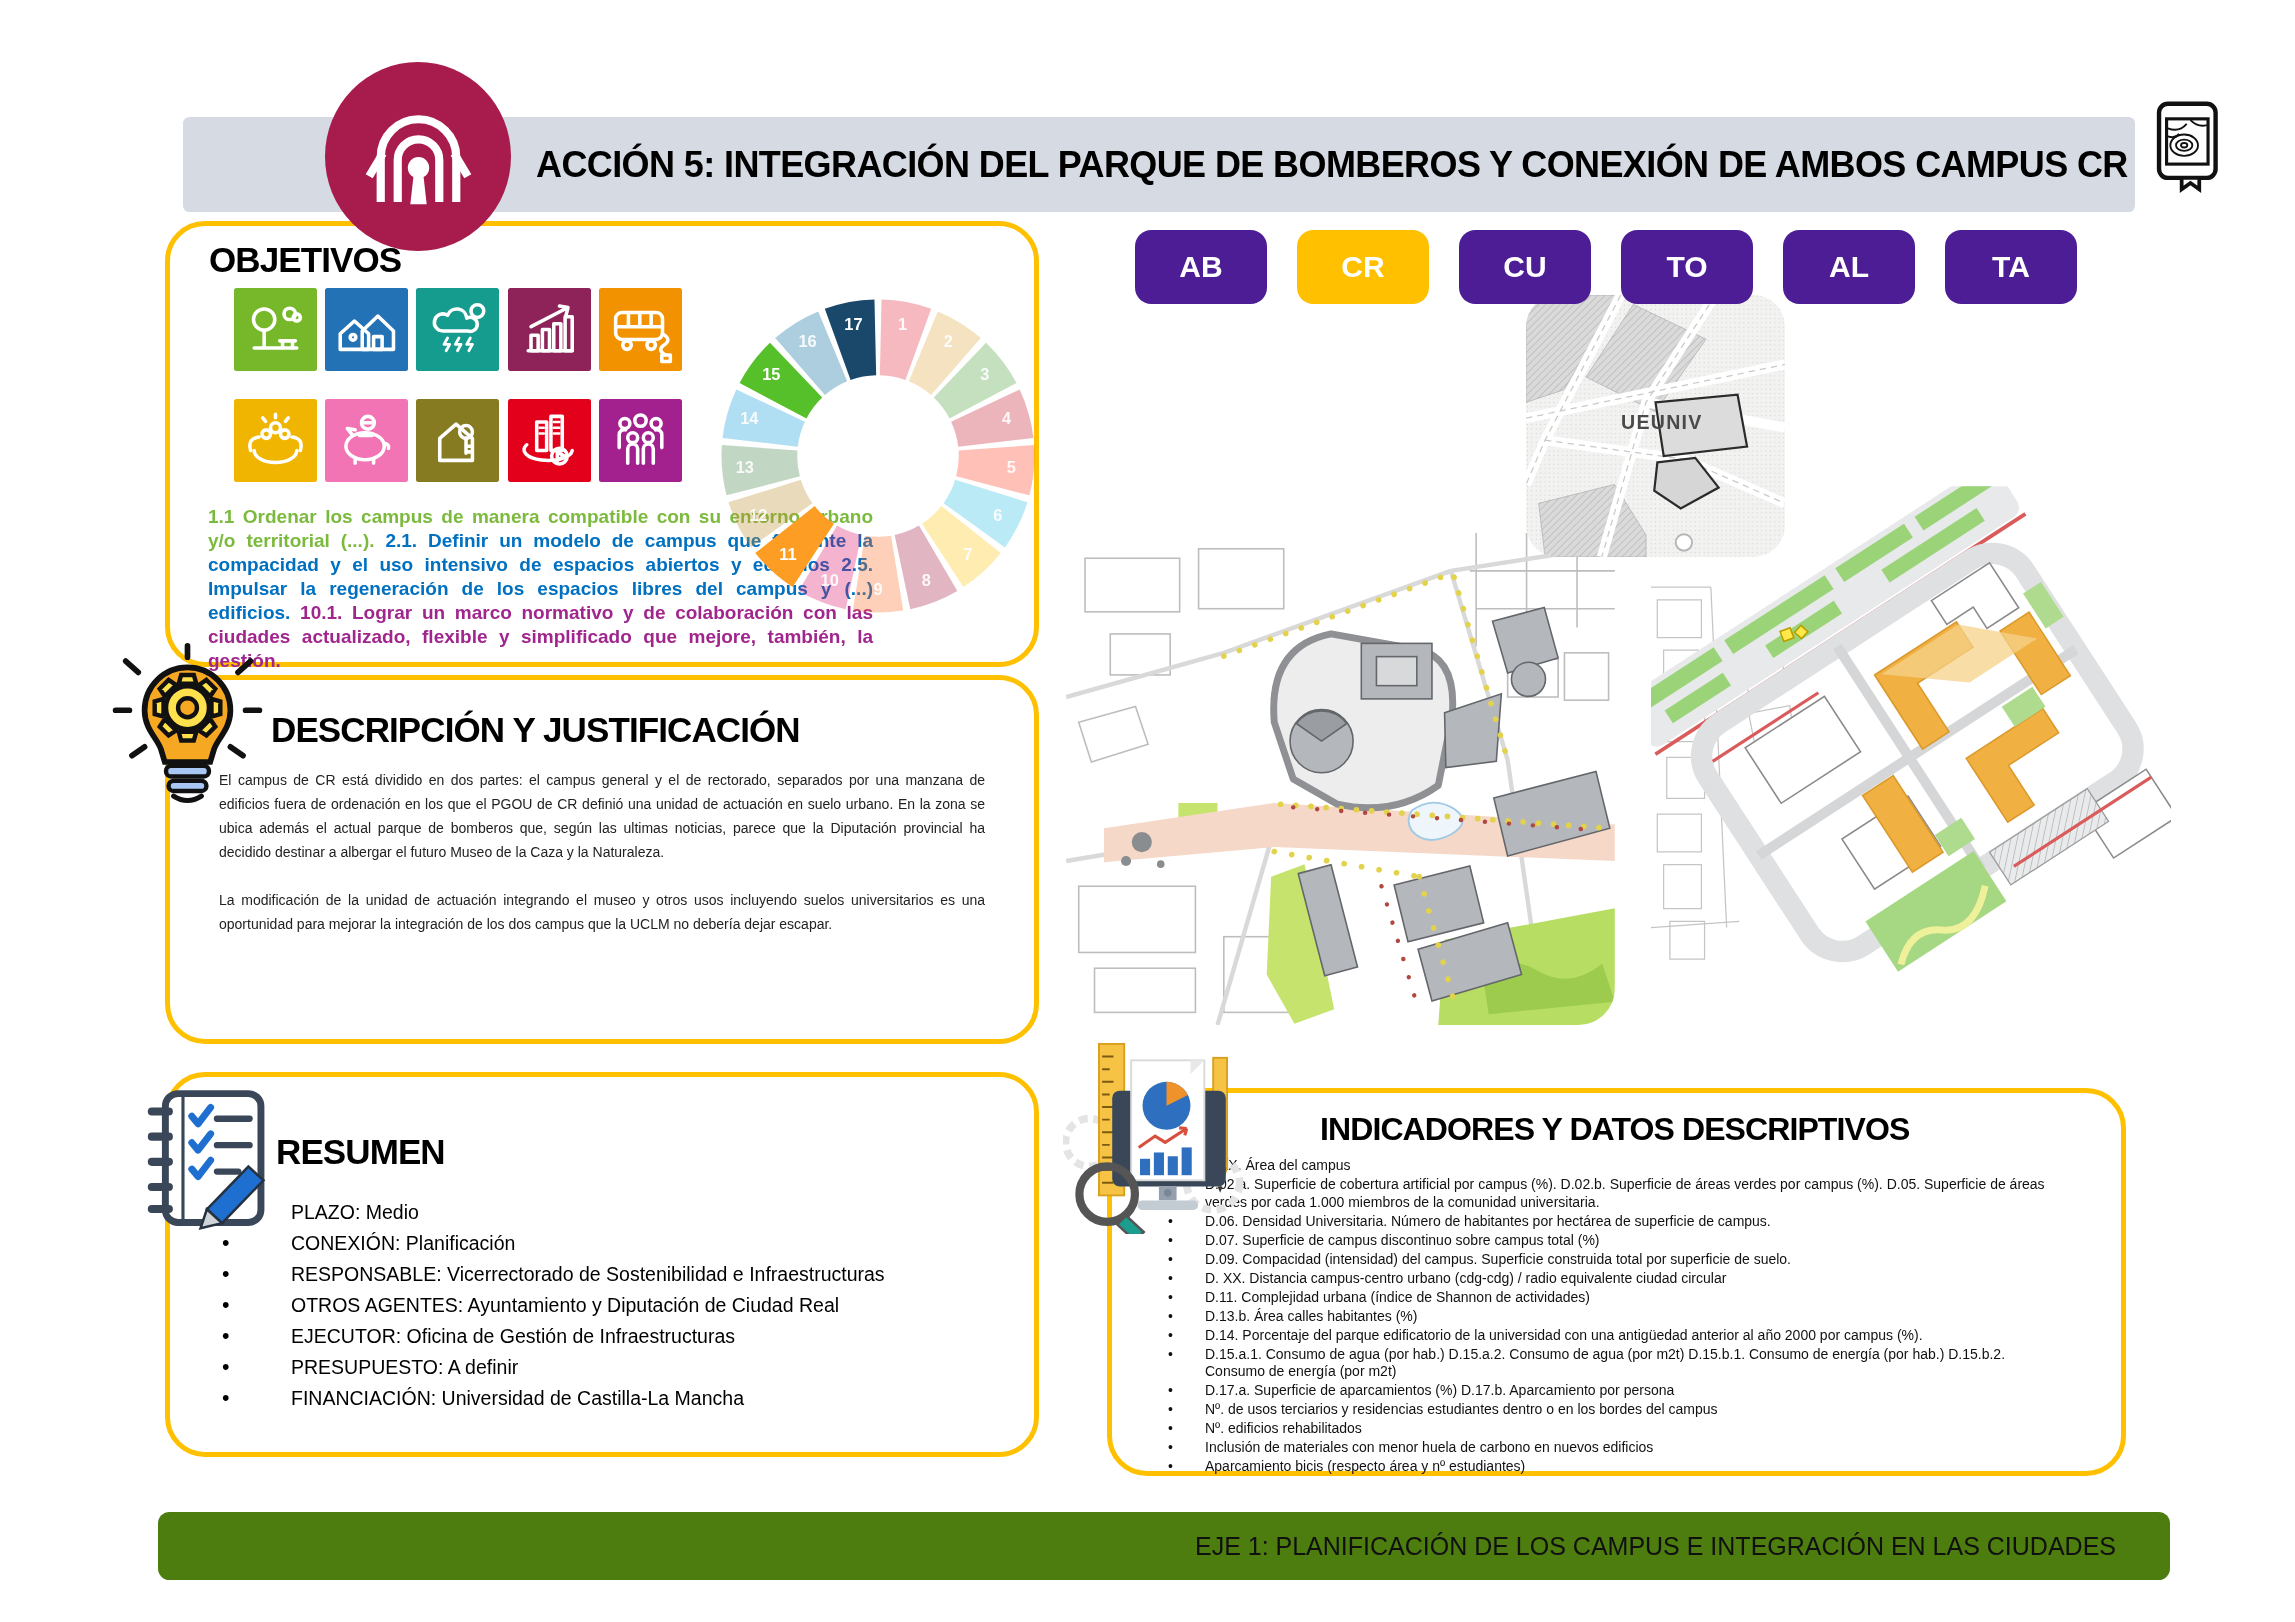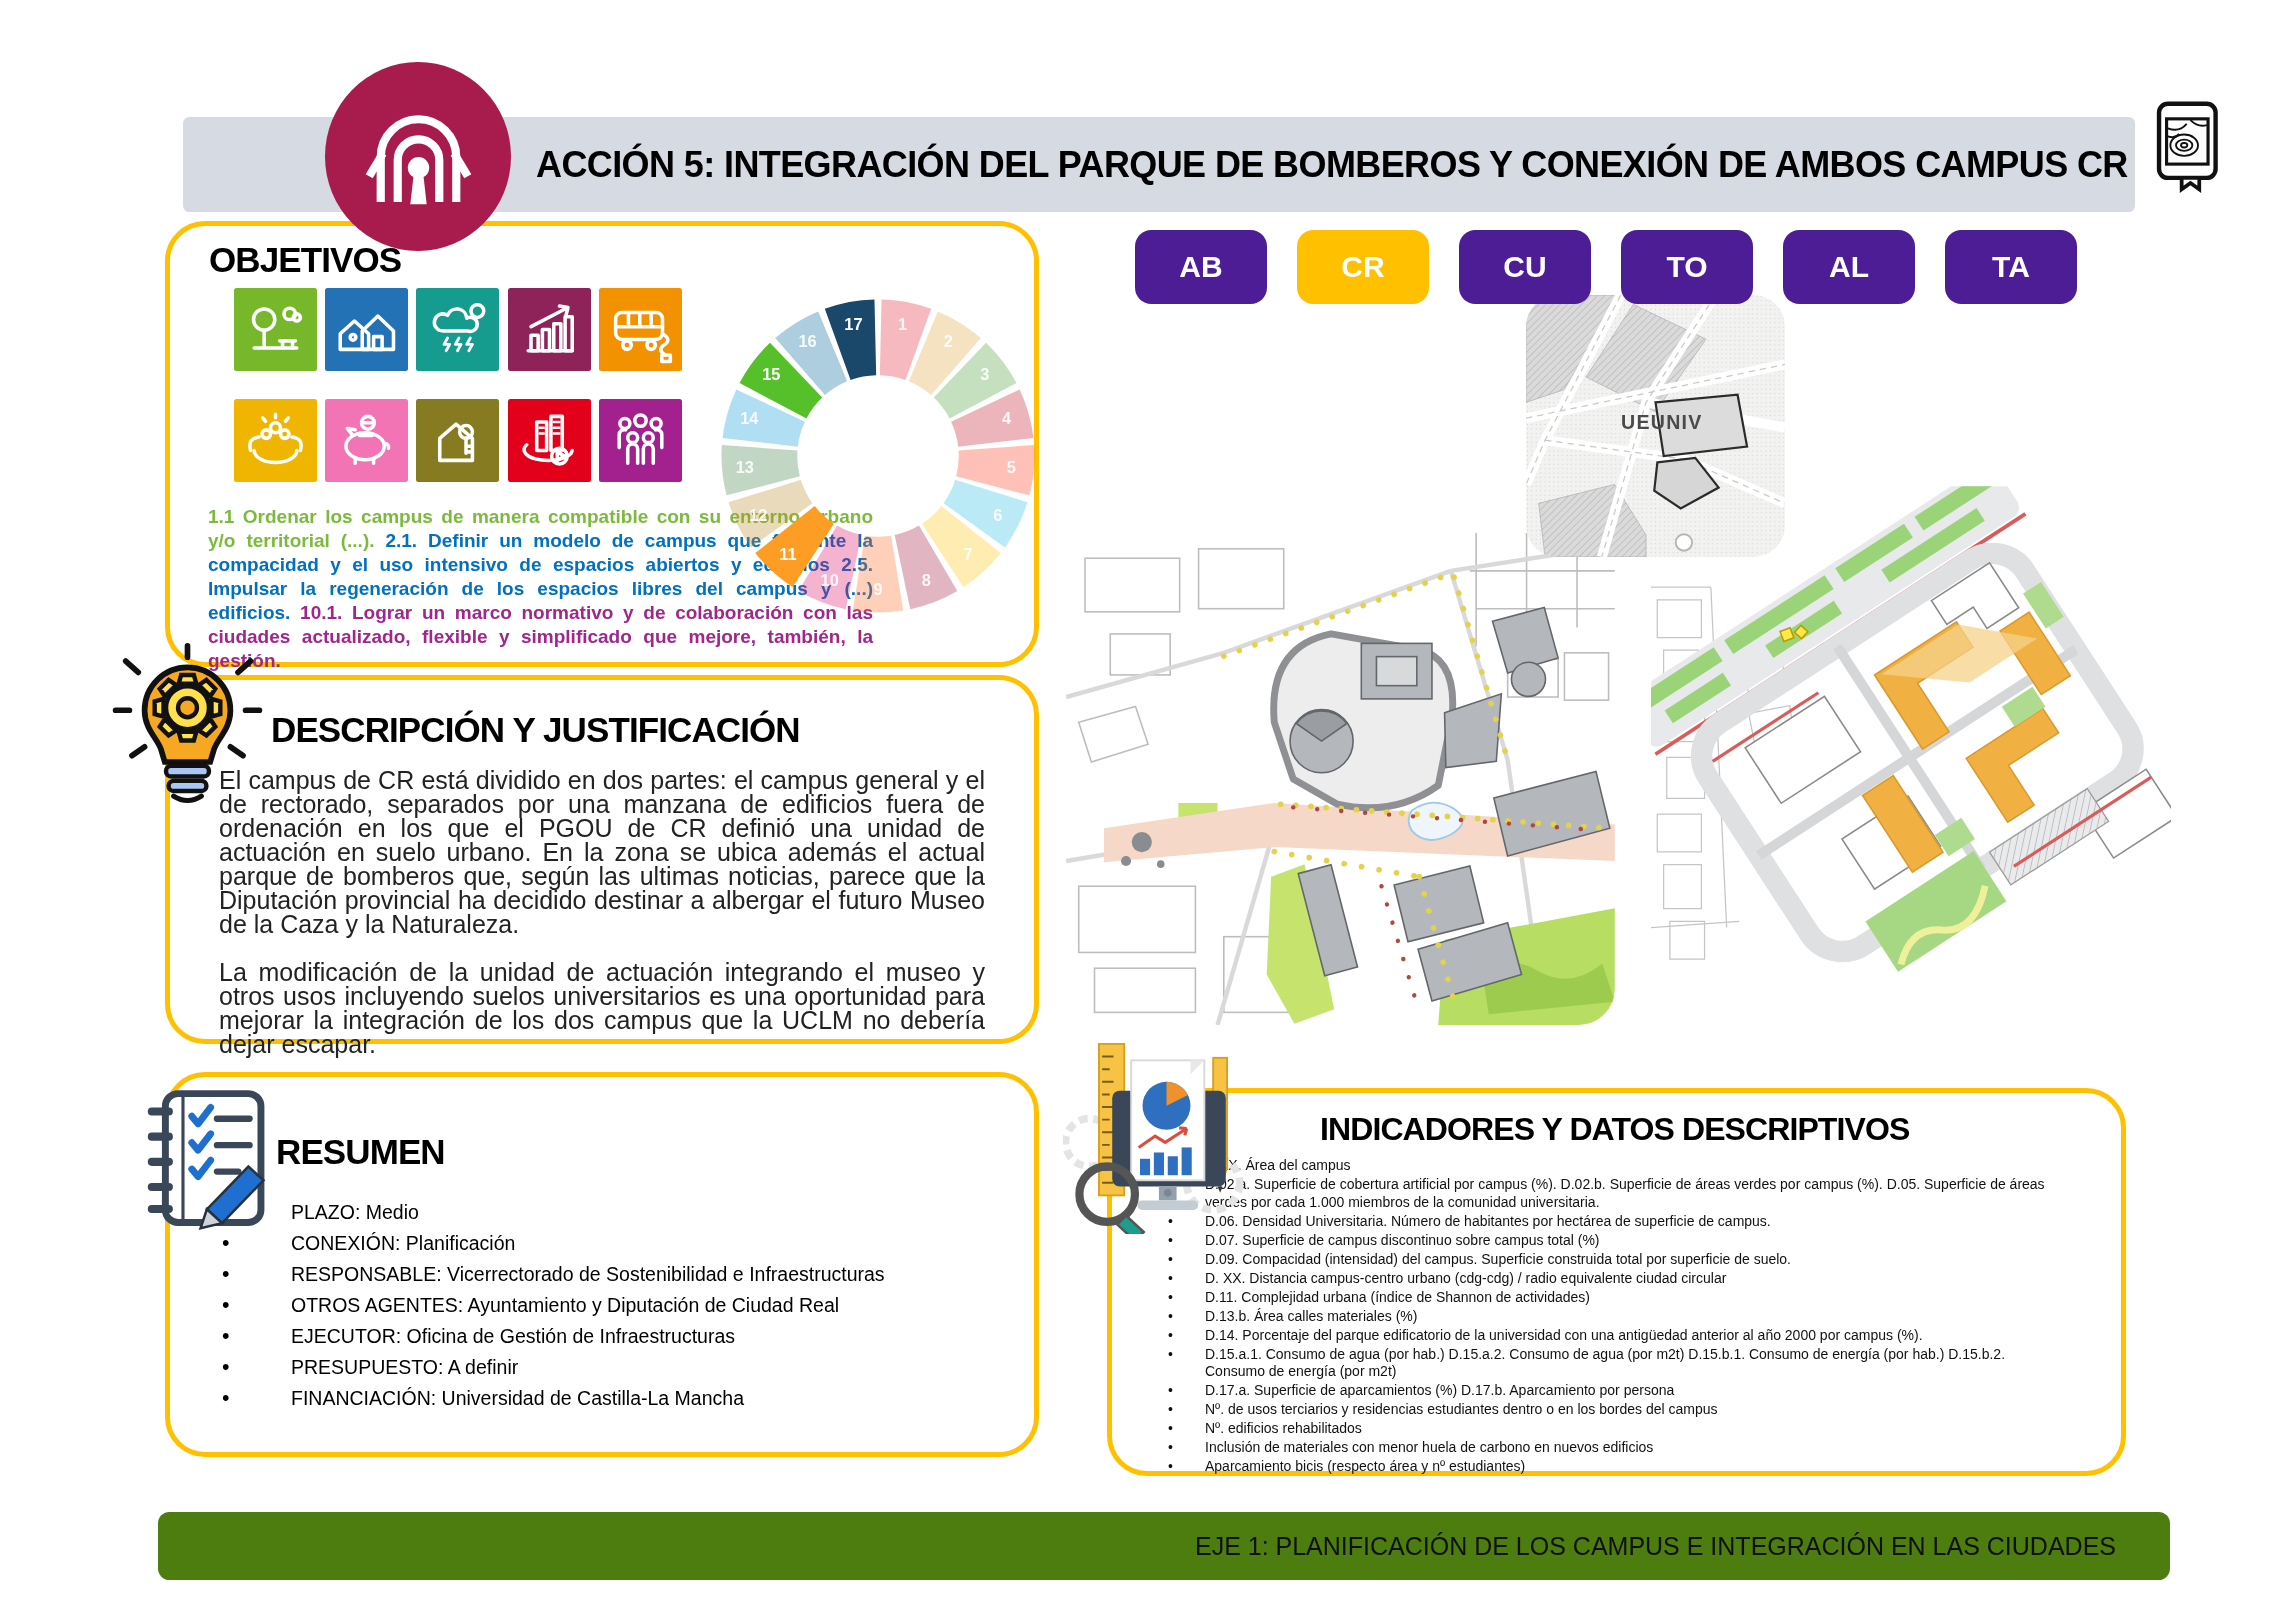--- a/index.html
+++ b/index.html
@@ -37,21 +37,21 @@
   .obj-title{left:39px;top:14px;font-size:35px;}
   .tiles{position:absolute;left:64px;top:62px;display:grid;grid-template-columns:repeat(5,83px);
          grid-auto-rows:83px;column-gap:8.2px;row-gap:28px;}
   .tile{border-radius:2.5px;display:flex;align-items:center;justify-content:center;}
   .tile svg{width:71px;height:71px;}
   .obj-text{position:absolute;left:38px;top:279px;width:665px;font-size:19px;font-weight:600;
             line-height:24px;text-align:justify;}
   #sdg-wheel{position:absolute;left:549px;top:71px;width:318px;height:318px;}
   
   .desc-title{left:101px;top:30px;font-size:35px;}
-  .desc-body{position:absolute;left:49px;top:88px;width:766px;font-size:25px;color:#222;
+  .desc-body{position:absolute;left:49px;top:88px;width:766px;font-size:14px;color:#222;
              line-height:24px;text-align:justify;}
   .desc-body p{margin:0 0 24px 0;}
   
   .res-title{left:106px;top:55px;font-size:35px;}
   .res-list{position:absolute;left:38px;top:123px;width:782px;list-style:none;margin:0;padding:0;
             font-size:19.5px;color:#000;}
   .res-list li{position:relative;padding-left:83px;margin-bottom:7px;line-height:24px;}
   .res-list li::before{content:"•";position:absolute;left:14px;top:0;font-size:21.4px;}
   
   .ind-title{left:208px;top:17.7px;font-size:32px;}
@@ -334,21 +334,21 @@
   <div class="panel" id="panel-indicadores">
     <div class="sec-title ind-title">INDICADORES Y DATOS DESCRIPTIVOS</div>
     <ul class="ind-list">
         <li>D.XX. Área del campus</li>
         <li>D.02.a. Superficie de cobertura artificial por campus (%). D.02.b. Superficie de áreas verdes por campus (%). D.05. Superficie de áreas verdes por cada 1.000 miembros de la comunidad universitaria.</li>
         <li>D.06. Densidad Universitaria. Número de habitantes por hectárea de superficie de campus.</li>
         <li>D.07. Superficie de campus discontinuo sobre campus total (%)</li>
         <li>D.09. Compacidad (intensidad) del campus. Superficie construida total por superficie de suelo.</li>
         <li>D. XX. Distancia campus-centro urbano (cdg-cdg) / radio equivalente ciudad circular</li>
         <li>D.11. Complejidad urbana (índice de Shannon de actividades)</li>
-        <li>D.13.b. Área calles materiales (%)</li>
+        <li>D.13.b. Área calles habitantes (%)</li>
         <li>D.14. Porcentaje del parque edificatorio de la universidad con una antigüedad anterior al año 2000 por campus (%).</li>
         <li>D.15.a.1. Consumo de agua (por hab.) D.15.a.2. Consumo de agua (por m2t) D.15.b.1. Consumo de energía (por hab.) D.15.b.2. Consumo de energía (por m2t)</li>
         <li>D.17.a. Superficie de aparcamientos (%) D.17.b. Aparcamiento por persona</li>
         <li>Nº. de usos terciarios y residencias estudiantes dentro o en los bordes del campus</li>
         <li>Nº. edificios rehabilitados</li>
         <li>Inclusión de materiales con menor huela de carbono en nuevos edificios</li>
         <li>Aparcamiento bicis (respecto área y nº estudiantes)</li>
       </ul>
   </div>
 

